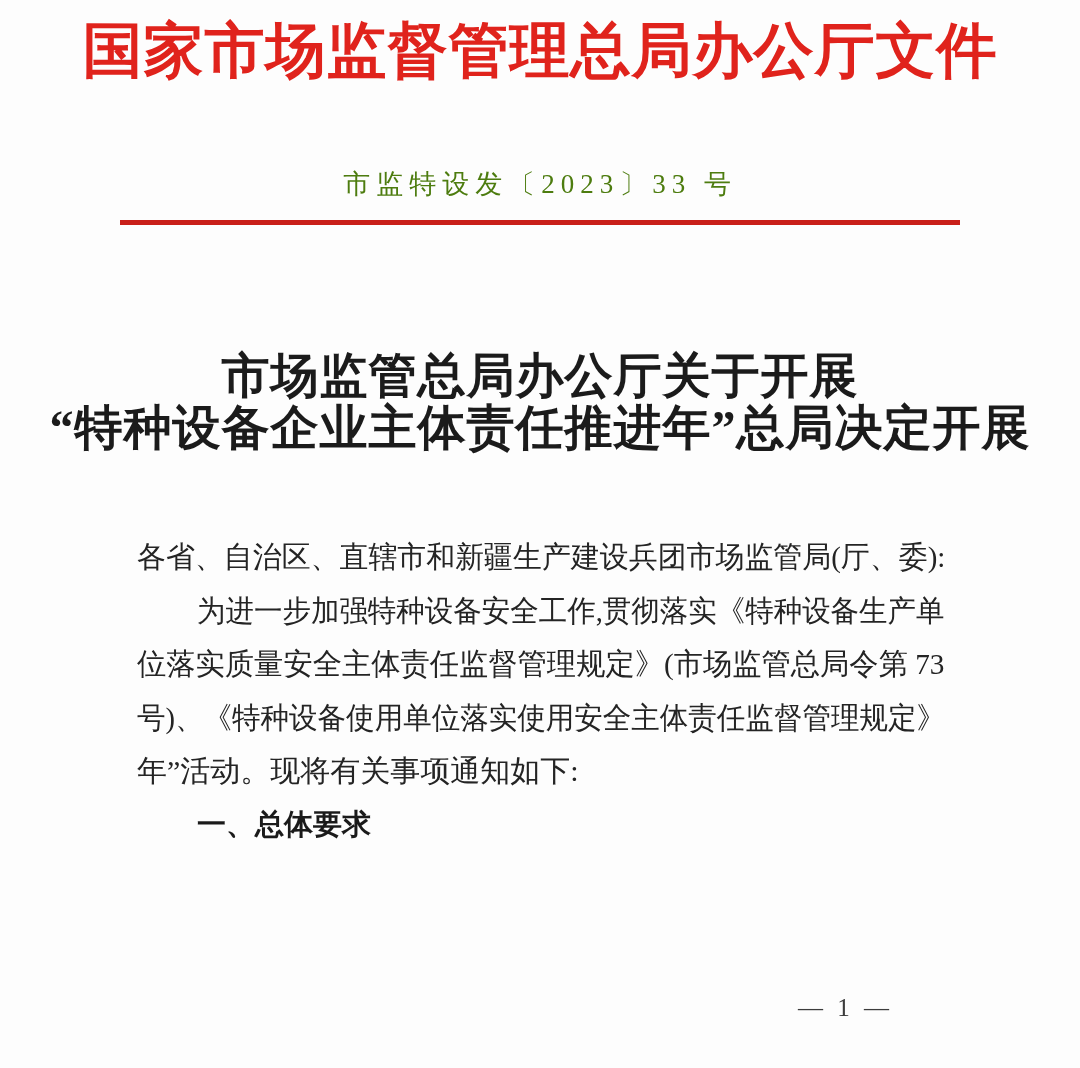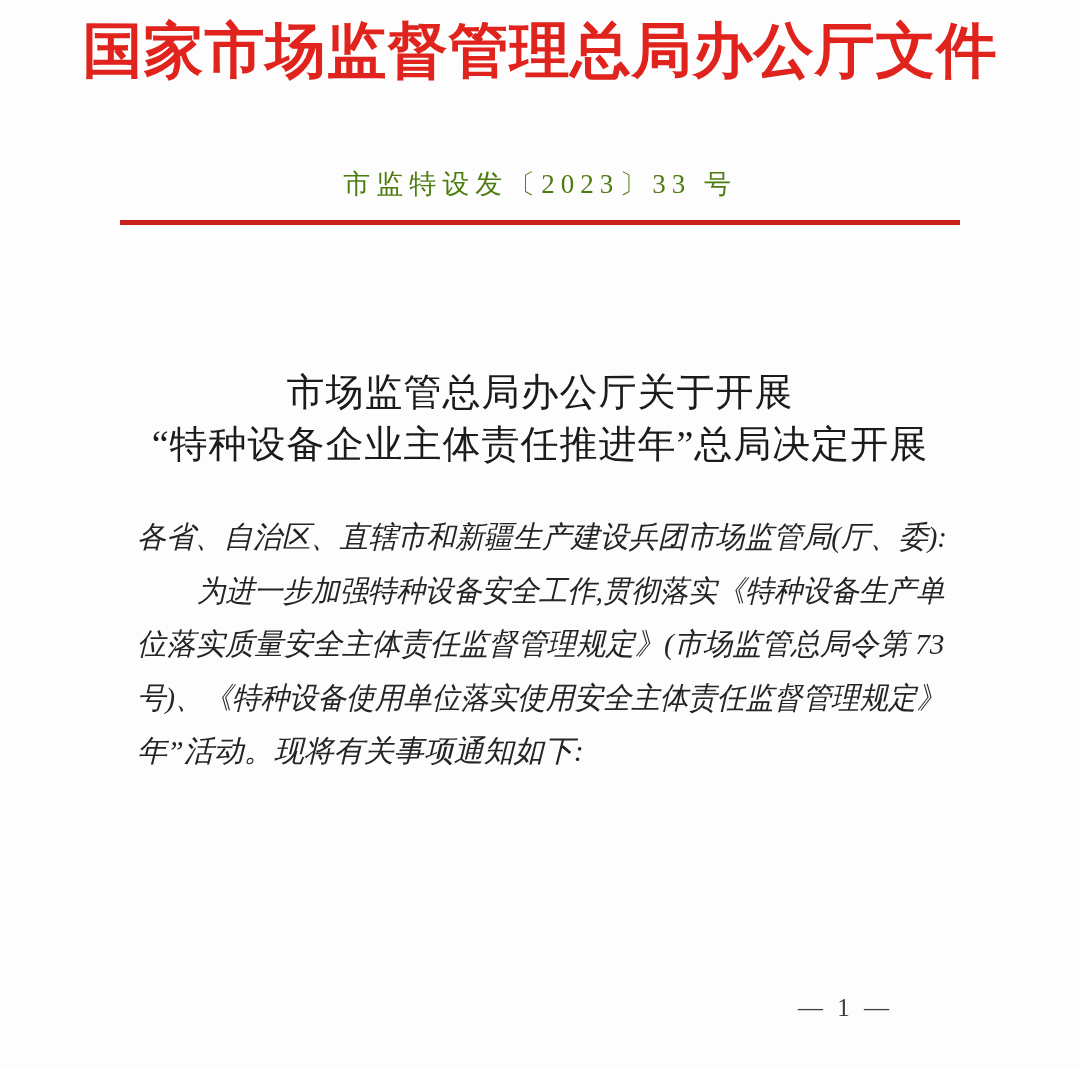--- a/index.html
+++ b/index.html
@@ -55,40 +55,39 @@
     top: 220px;
     width: 840px;
     height: 5px;
     background: var(--rule-red, #c9201a);
   }
   
   .doc-title {
     position: absolute;
     left: 0; right: 0;
     top: 350px;
-    margin: 16px;
-    font-size: 38px;
-    font-weight: normal;
+    margin: 0;
+    font-size: 48px;
+    font-weight: bold;
     color: #1b1b1b;
     letter-spacing: 1px;
   }
   .title-line {
     height: 52px;
     line-height: 52px;
     text-align: center;
   }
   
   .body-block {
     position: absolute;
     left: 137px;
-    top: 510px;
+    top: 530px;
     width: 808px;
     font-size: 30px;
     color: #242424;
-    font-style: italic;
   }
   .line {
     height: 53.5px;
     line-height: 53.5px;
   }
   .line.indent { padding-left: 60px; }
   .line.heading {
     font-family: "Liberation Sans", "DejaVu Sans", sans-serif;
     font-weight: bold;
     font-size: 29px;
@@ -140,20 +139,23 @@
     <div class="line">
       <span class="fit" style="transform: scaleX(0.975845);">位落实质量安全主体责任监督管理规定》(市场监管总局令第 73</span>
     </div>
     <div class="line">
       <span class="fit" style="transform: scaleX(0.950588);">号)、《特种设备使用单位落实使用安全主体责任监督管理规定》</span>
     </div>
     <div class="line">
       <span class="fit" style="transform: scaleX(1);">年”活动。现将有关事项通知如下:</span>
     </div>
 
+    <div class="line indent heading">
+      <span class="fit" style="transform: scaleX(1);">一、总体要求</span>
+    </div>
 
 
   </main>
 
   <footer class="page-footer">
     <span>— 1 —</span>
   </footer>
 
 </div>
 

